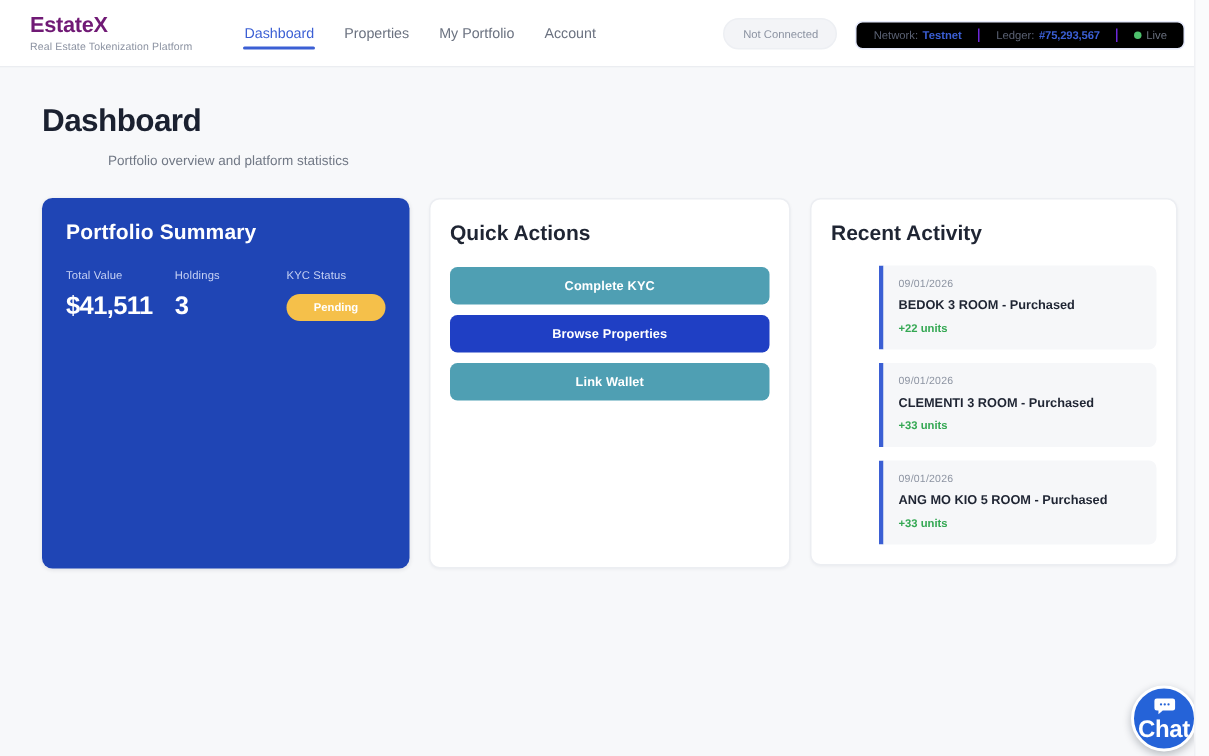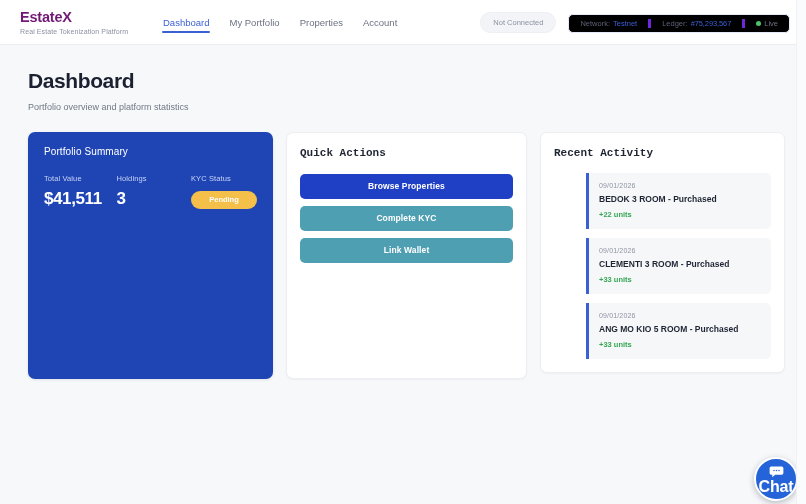--- a/index.html
+++ b/index.html
@@ -117,24 +117,24 @@
     color: #5b6274;
     white-space: nowrap;
   }
   .status-seg {
     display: flex;
     align-items: center;
     gap: 3px;
     padding: 0 2px;
   }
   .status-seg + .status-seg {
-    border-left: 3px solid #6d28d9;
+    border-left: 1px solid #6d28d9;
     padding-left: 11px;
   }
-  .status-val { color: #3b5fd4; font-weight: normal; }
+  .status-val { color: #3b5fd4; font-weight: bold; }
   .status-val.mono { letter-spacing: -0.1px; }
   .live-dot {
     width: 5px; height: 5px;
     border-radius: 50%;
     background: #4ec16d;
     display: inline-block;
   }
   .live-label { color: #6b7280; }
 
   
@@ -146,20 +146,21 @@
   .page-title {
     font-size: 21px;
     font-weight: bold;
     color: #1b2130;
     letter-spacing: -0.4px;
   }
   .page-subtitle {
     margin-top: 9px;
     font-size: 9px;
     color: #717885;
+    margin-left: 44px;
   }
 
   .grid {
     margin-top: 20px;
     display: grid;
     grid-template-columns: 245px 241px 245px;
     gap: 13px;
     align-items: start;
   }
 
@@ -174,22 +175,22 @@
   .portfolio-card {
     background: #1f45b5;
     border: none;
     border-radius: 7px;
     height: 247px;
     padding: 14px 16px;
     color: #ffffff;
     box-shadow: 0 1px 3px rgba(16, 24, 40, 0.10);
   }
   .portfolio-title {
-    font-size: 10px;
-    font-weight: normal;
+    font-size: 14px;
+    font-weight: bold;
     letter-spacing: 0.1px;
   }
   .metrics {
     margin-top: 17px;
     display: flex;
     align-items: flex-start;
   }
   .metric { display: flex; flex-direction: column; }
   .metric-total { width: 78px; }
   .metric-holdings { width: 80px; }
@@ -217,24 +218,23 @@
     padding: 4px 0 5px;
     width: 66px;
   }
 
   
   .actions-card {
     height: 247px;
     padding: 14px 13px;
   }
   .card-title {
-    font-size: 11px;
+    font-size: 14px;
     font-weight: bold;
     color: #1f2533;
-    font-family: Liberation Mono, monospace;
   }
   .action-list {
     margin-top: 15px;
     display: flex;
     flex-direction: column;
     gap: 7px;
   }
   .action-btn {
     display: block;
     width: 100%;
@@ -348,22 +348,22 @@
 
   <div class="header">
 
     <div class="brand">
       <div class="brand-name">EstateX</div>
       <div class="brand-tagline">Real Estate Tokenization Platform</div>
     </div>
 
     <nav class="nav">
       <div class="nav-item active">Dashboard</div>
+      <div class="nav-item">Properties</div>
       <div class="nav-item">My Portfolio</div>
-      <div class="nav-item">Properties</div>
       <div class="nav-item">Account</div>
     </nav>
 
     <div class="header-right">
 
       <div class="wallet-pill">Not Connected</div>
 
       <div class="status-bar">
         <div class="status-seg">
           <span>Network:</span>
@@ -407,22 +407,22 @@
             <div class="metric-label">KYC Status</div>
             <div class="kyc-badge">Pending</div>
           </div>
 
         </div>
       </section>
 
       <section class="card actions-card">
         <div class="card-title">Quick Actions</div>
         <div class="action-list">
+          <button class="action-btn secondary">Complete KYC</button>
           <button class="action-btn primary">Browse Properties</button>
-          <button class="action-btn secondary">Complete KYC</button>
           <button class="action-btn secondary">Link Wallet</button>
         </div>
       </section>
 
       <section class="card activity-card">
         <div class="card-title">Recent Activity</div>
         <div class="activity-list">
 
           <div class="activity-item">
             <div class="activity-date">09/01/2026</div>

